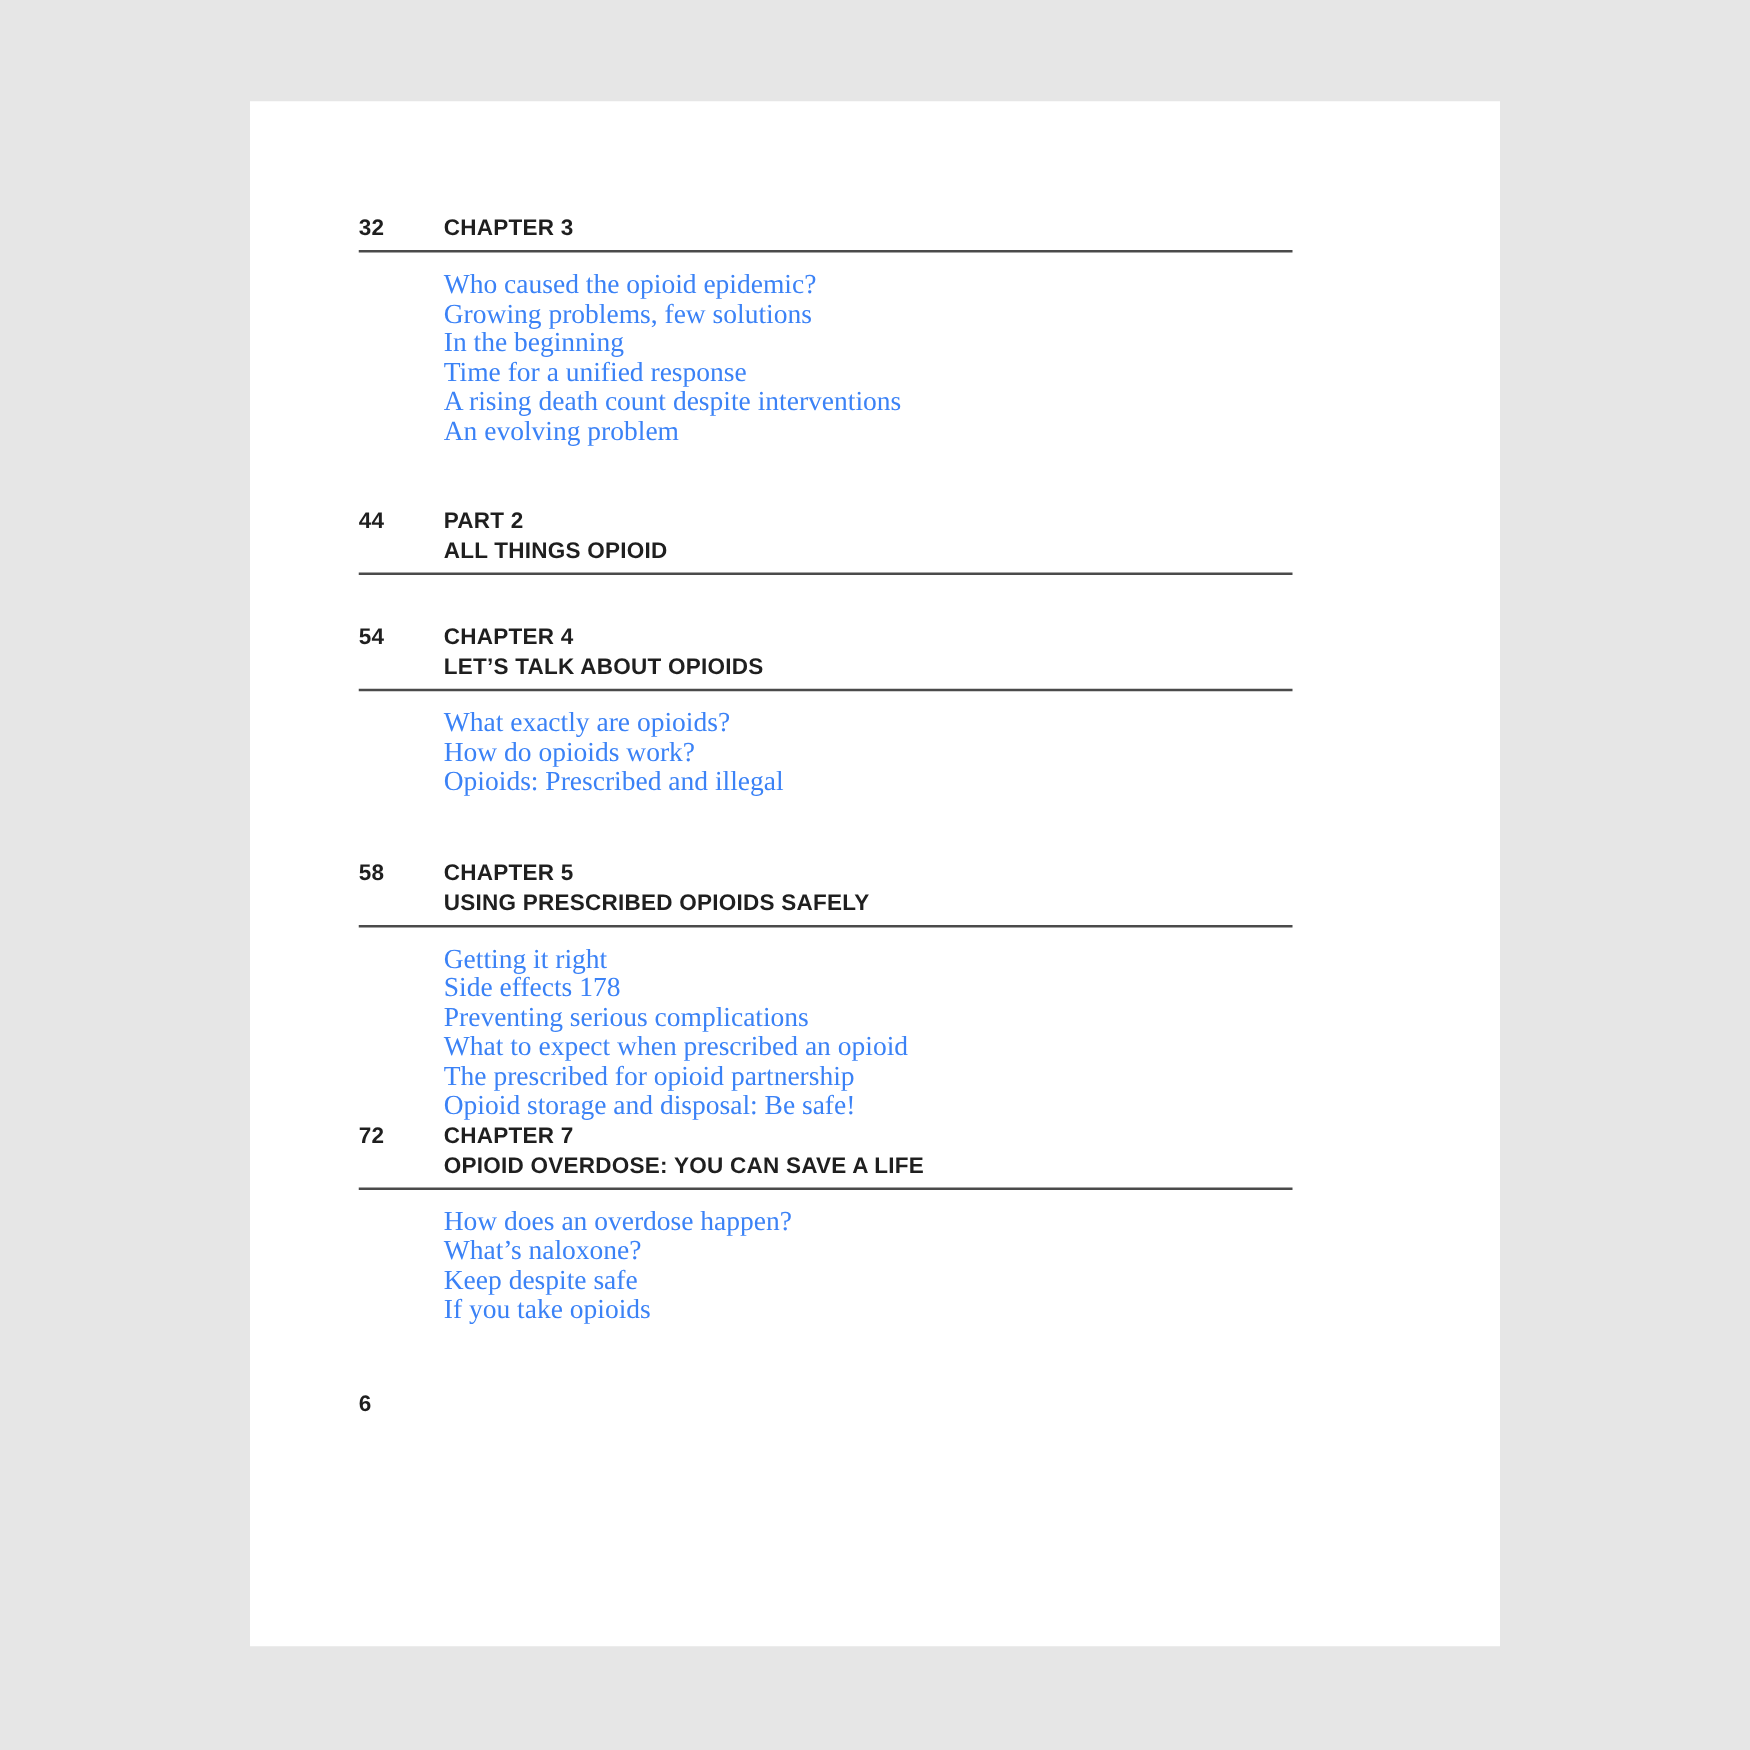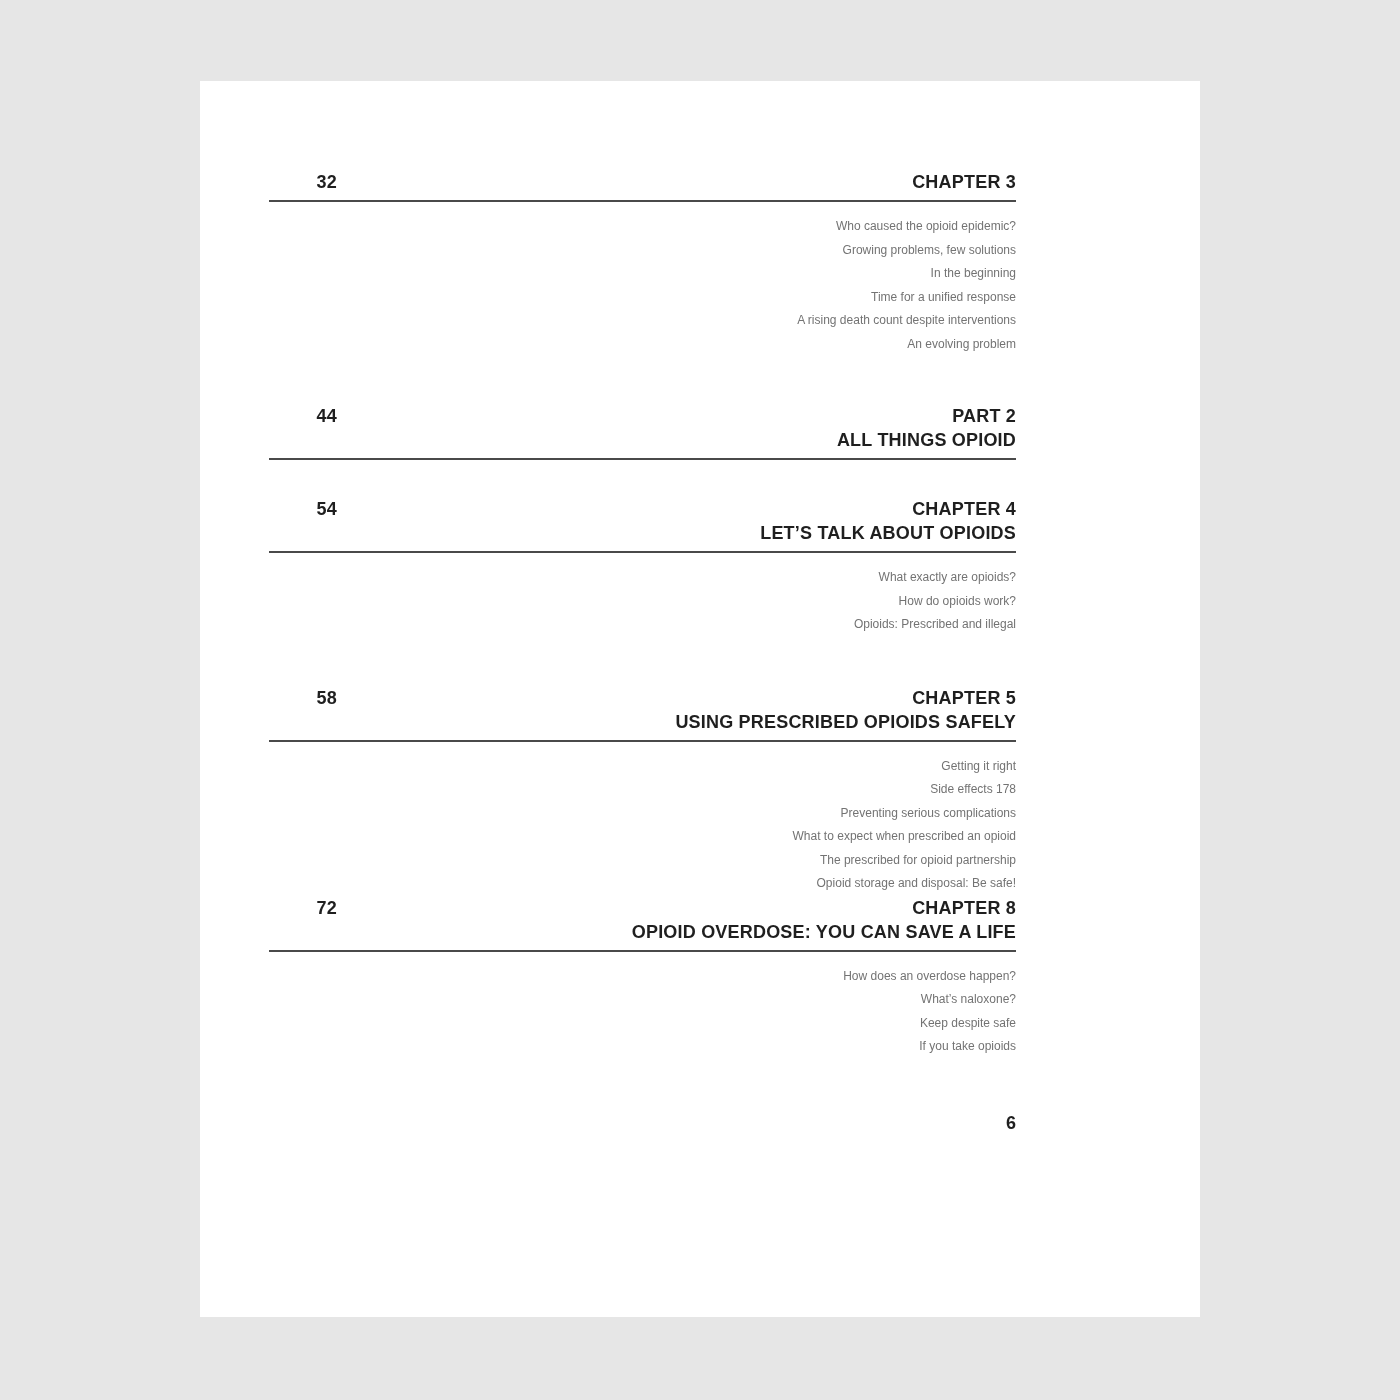--- a/index.html
+++ b/index.html
@@ -17,24 +17,23 @@
   .sheet {
     position: absolute;
     left: 200px;
     top: 81px;
     width: 1000px;
     height: 1236px;
     background: #ffffff;
   }
   .content {
     position: absolute;
-    left: 69px;
+    left: 87px;
     top: 89px;
     width: 747px;
-    text-align: right;
   }
   .toc-section { margin: 0; }
   .head-row {
     display: flex;
     align-items: flex-start;
     font-size: 18px;
     font-weight: bold;
     line-height: 24px;
     letter-spacing: 0.2px;
     color: #1f1f1f;
@@ -46,23 +45,24 @@
   .titles { flex: 1; }
   .rule {
     height: 2px;
     background: #4a4a4a;
     margin-top: 6px;
   }
   .entries {
     list-style: none;
     margin: 13px 0 0 68px;
     padding: 0;
-    font-size: 12px;
+    font-size: 22px;
     line-height: 23.5px;
-    color: #737373;
+    color: #3b82f6;
+    font-family: Liberation Serif, serif;
   }
   .sec-part2 { margin-top: 48px; }
   .sec-ch4   { margin-top: 37px; }
   .sec-ch5   { margin-top: 49px; }
   .sec-ch6   { }
   .folio {
     margin-top: 52px;
     font-size: 18px;
     font-weight: bold;
     color: #1f1f1f;
@@ -137,21 +137,21 @@
           <li>What to expect when prescribed an opioid</li>
           <li>The prescribed for opioid partnership</li>
           <li>Opioid storage and disposal: Be safe!</li>
         </ul>
       </section>
 
       <section class="toc-section sec-ch6">
         <div class="head-row">
           <div class="num">72</div>
           <div class="titles">
-            <div>CHAPTER 8</div>
+            <div>CHAPTER 7</div>
             <div>OPIOID OVERDOSE: YOU CAN SAVE A LIFE</div>
           </div>
         </div>
         <div class="rule"></div>
         <ul class="entries">
           <li>How does an overdose happen?</li>
           <li>What’s naloxone?</li>
           <li>Keep despite safe</li>
           <li>If you take opioids</li>
         </ul>

